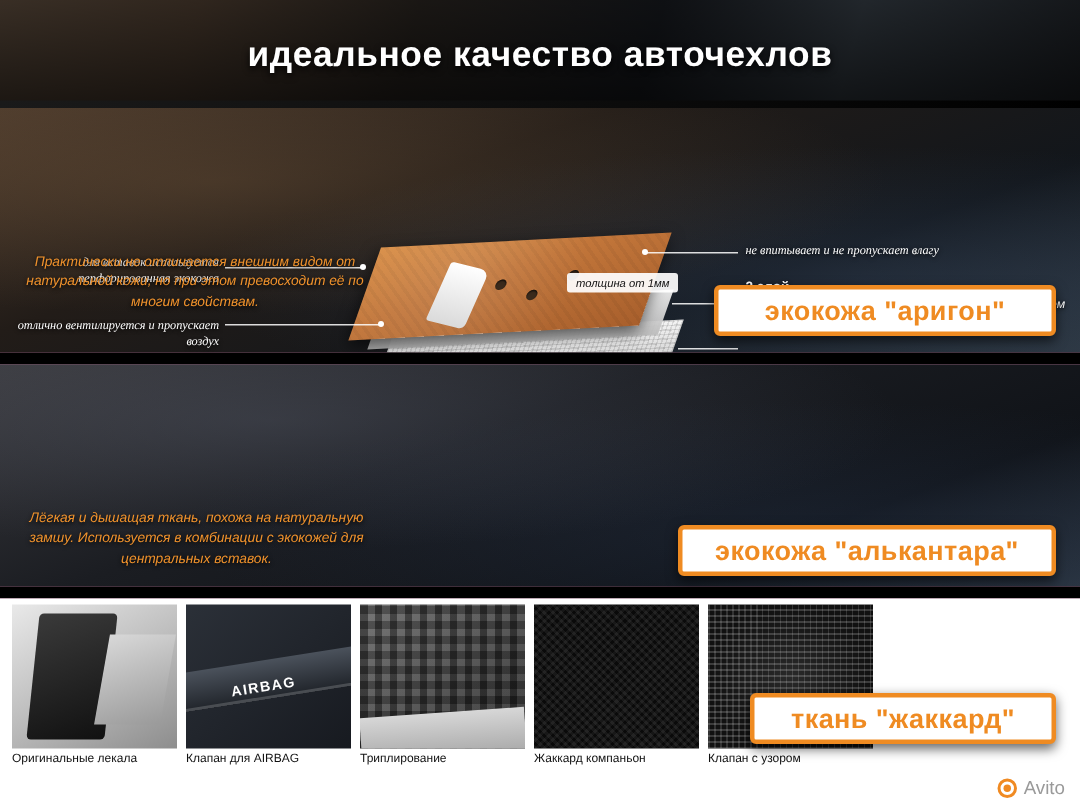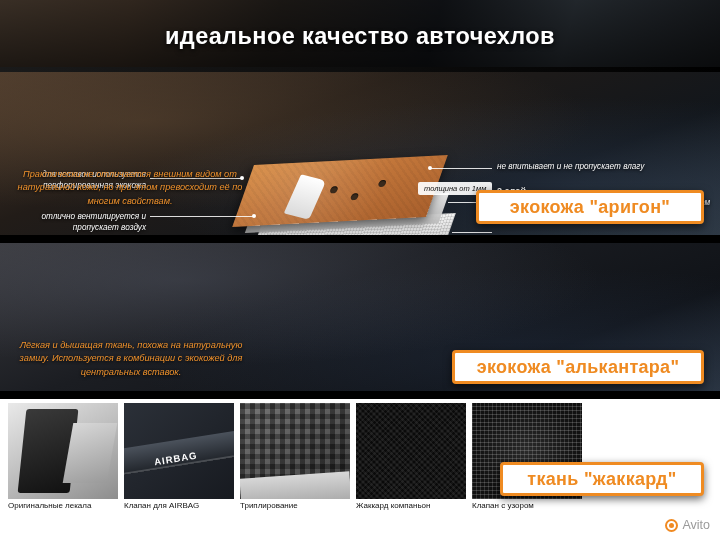--- a/index.html
+++ b/index.html
@@ -104,20 +104,21 @@
   }
 
   
   .callout {
     position: absolute;
     color: #ffffff;
     font-size: 8.2px;
     line-height: 1.35;
     font-style: italic;
     text-shadow: 0 1px 3px rgba(0,0,0,0.95);
+    font-family: Liberation Serif, serif;
   }
   .callout.right { text-align: right; }
   .lead {
     position:absolute; height:1px; background:#ffffff; opacity:.85;
   }
   .dot {
     position:absolute; width:4px; height:4px; border-radius:50%;
     background:#ffffff;
   }
 
@@ -127,21 +128,20 @@
 
   .thickness {
     position: absolute;
     background: rgba(255,255,255,0.92);
     color: #111;
     font-size: 7.5px;
     padding: 2px 6px;
     border-radius: 2px;
     white-space: nowrap;
     font-style: italic;
-    margin-left: 40px;
   }
 
   .orange-note {
     position:absolute;
     color:#f0922c;
     font-size:9.2px;
     line-height:1.45;
     font-style: italic;
     text-align: center;
     text-shadow: 0 1px 3px rgba(0,0,0,0.95);

